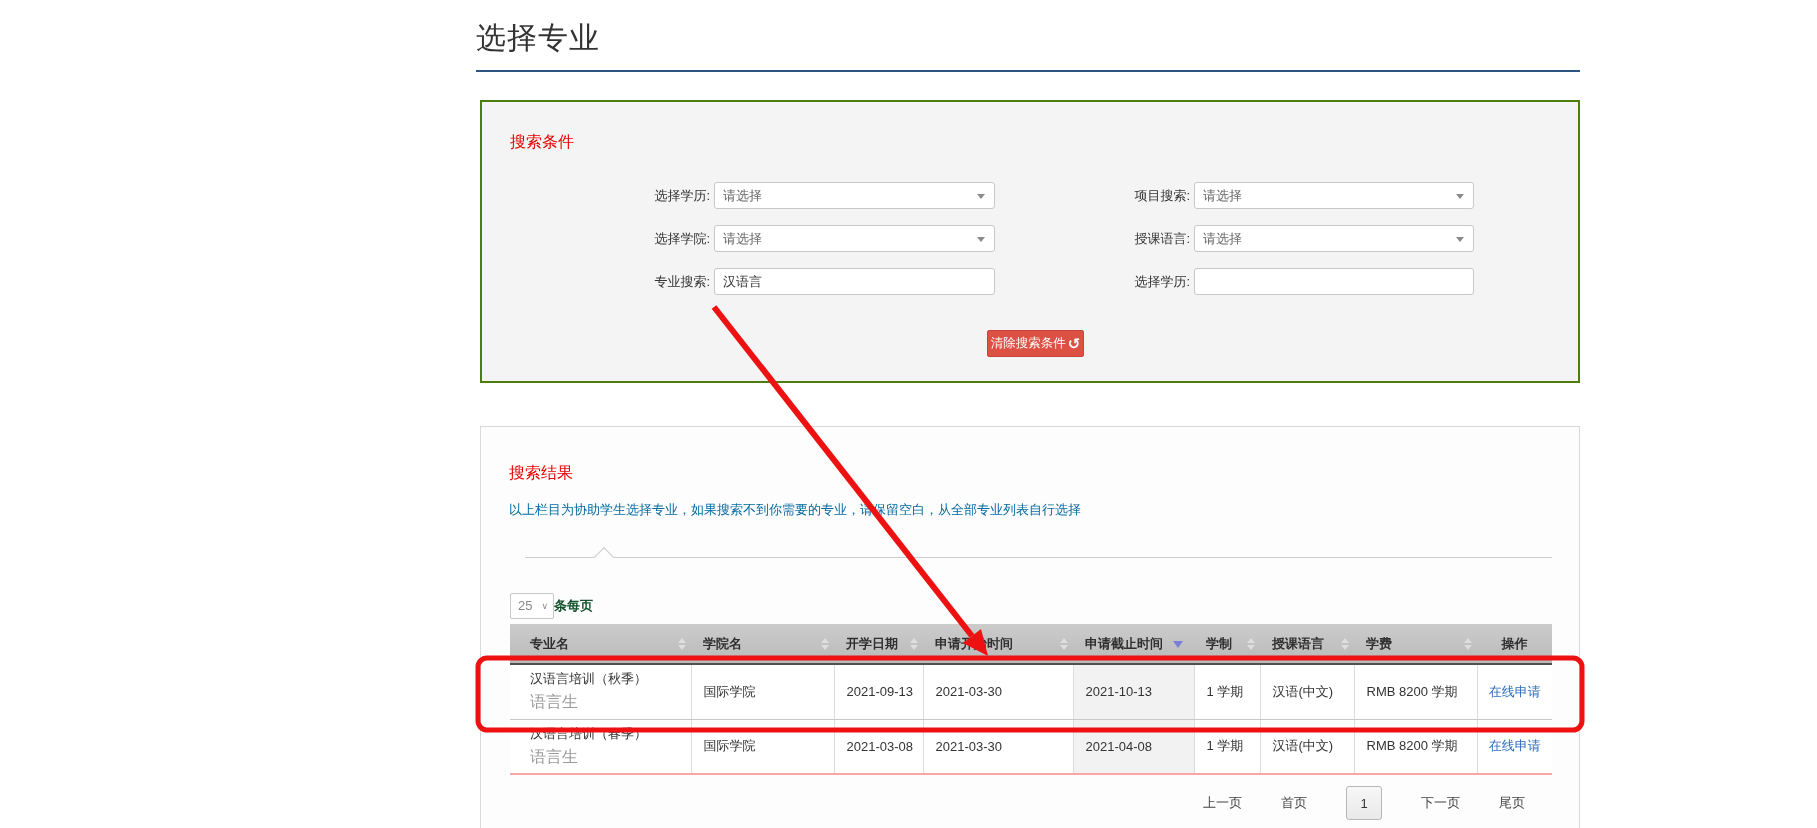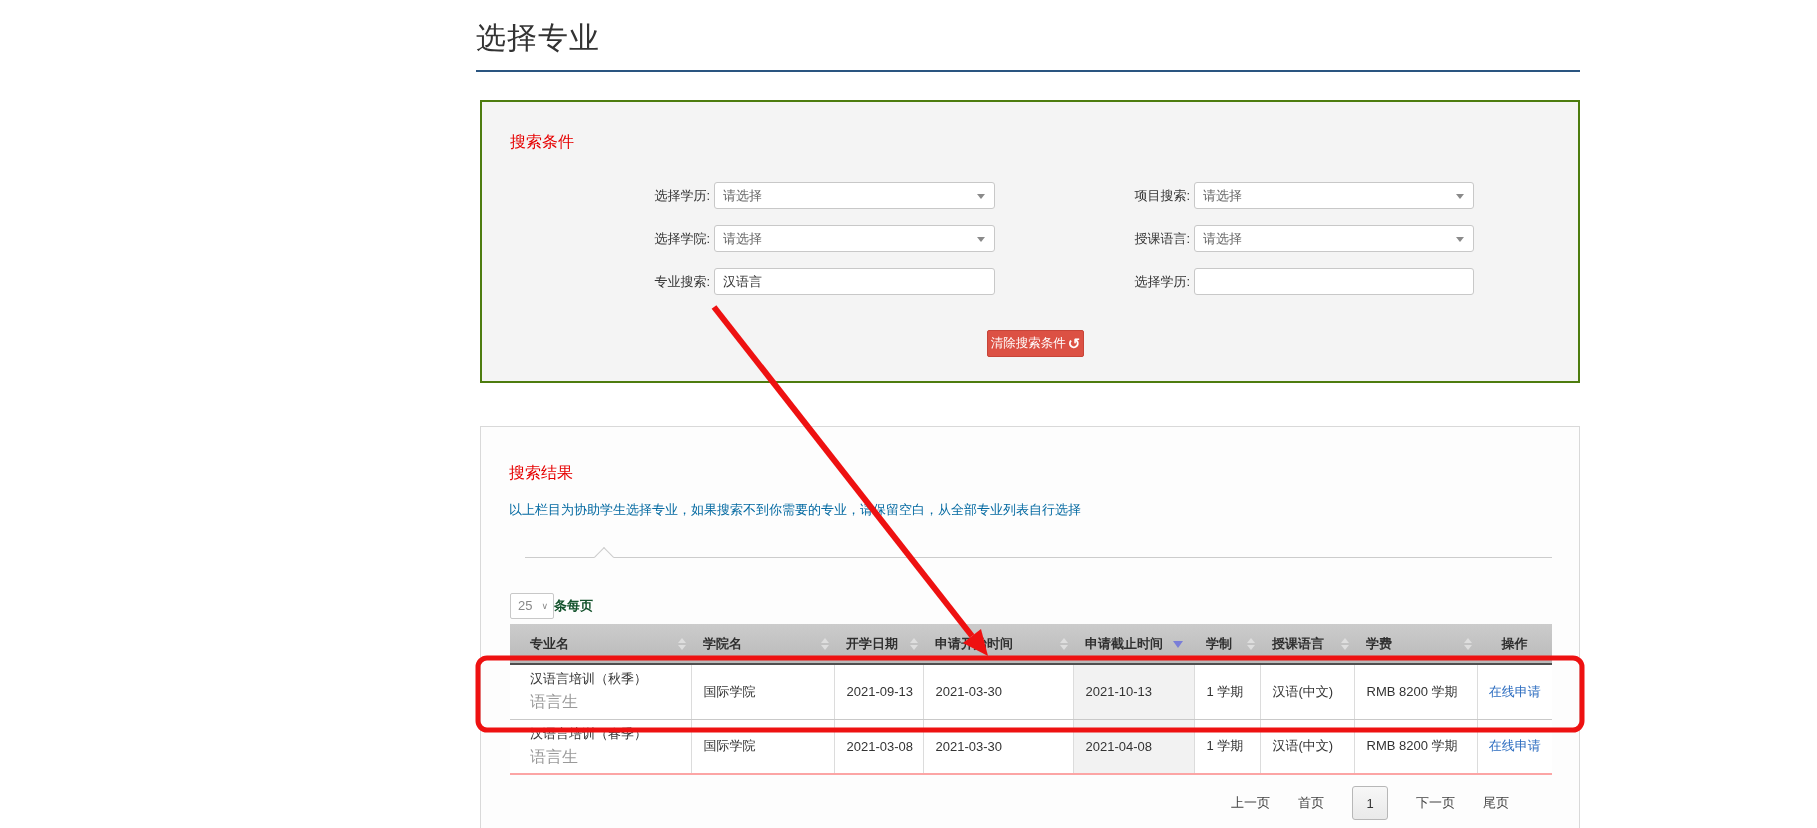--- a/index.html
+++ b/index.html
@@ -64,21 +64,21 @@
                            font-size:13px; color:#333; padding-left:12px; vertical-align:middle; }
   table.results tbody td:last-child { border-right:none; text-align:center; padding-left:0;margin-left:48px; }
   table.results tbody tr:last-child td { border-bottom:none; }
   table.results tbody td.first { padding-left:20px; }
   table.results tbody td.sorted { background:#f2f2f2; }
   .major-name { font-size:13px; color:#333; }
   .student-type { font-size:16px; color:#9a9a9a; margin-top:4px; }
   .apply-link { color:#2d6dc0; text-decoration:none; font-size:13px; cursor:pointer; }
 
   
-  .pagination { position:absolute; right:70px; top:358px; height:36px; display:flex; align-items:center; gap:28px; }
+  .pagination { position:absolute; right:54px; top:358px; height:36px; display:flex; align-items:center; gap:39px; }
   .page-link { font-size:13px; color:#444; cursor:pointer; }
   .page-current { width:36px; height:34px; border:1px solid #b7b7b7; border-radius:3px; background:linear-gradient(#f7f7f7,#e9e9e9);
                   display:flex; align-items:center; justify-content:center; font-size:13px; color:#333; cursor:pointer; }
 
   
   .annotation-layer { position:absolute; left:0; top:0; width:1817px; height:828px; pointer-events:none; z-index:20; }
 </style>
 </head>
 <body>
 

